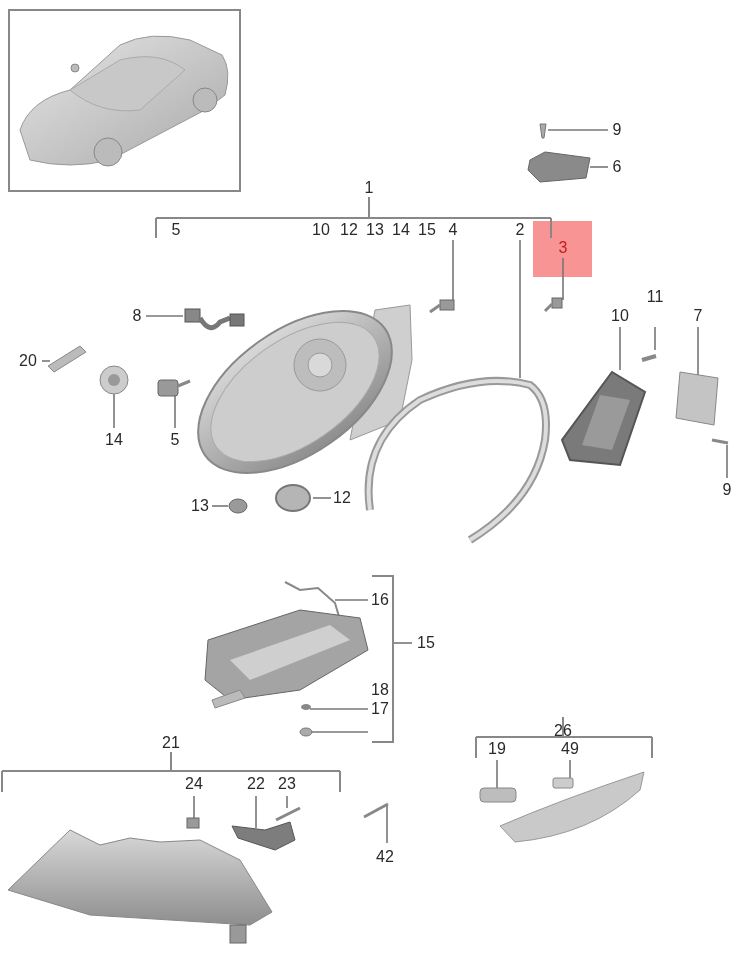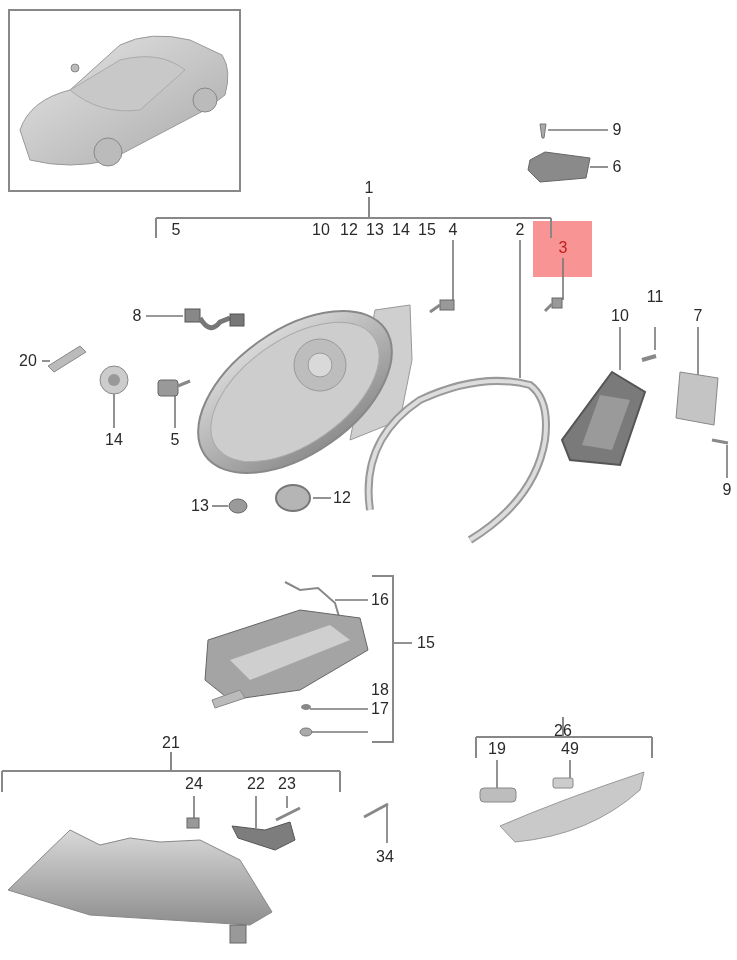--- a/index.html
+++ b/index.html
@@ -223,17 +223,17 @@
   <span class="lbl" style="left:200px;top:506px;">13</span>
   <span class="lbl" style="left:342px;top:498px;">12</span>
   <span class="lbl" style="left:380px;top:600px;">16</span>
   <span class="lbl" style="left:426px;top:643px;">15</span>
   <span class="lbl" style="left:380px;top:709px;">17</span>
   <span class="lbl" style="left:380px;top:690px;">18</span>
   <span class="lbl" style="left:171px;top:743px;">21</span>
   <span class="lbl" style="left:194px;top:784px;">24</span>
   <span class="lbl" style="left:256px;top:784px;">22</span>
   <span class="lbl" style="left:287px;top:784px;">23</span>
-  <span class="lbl" style="left:385px;top:857px;">34</span>
+  <span class="lbl" style="left:385px;top:857px;">42</span>
   <span class="lbl" style="left:563px;top:707px;margin-top:24px;">26</span>
   <span class="lbl" style="left:497px;top:749px;">19</span>
   <span class="lbl" style="left:570px;top:749px;">49</span>
 </div>
 
 </body></html>

